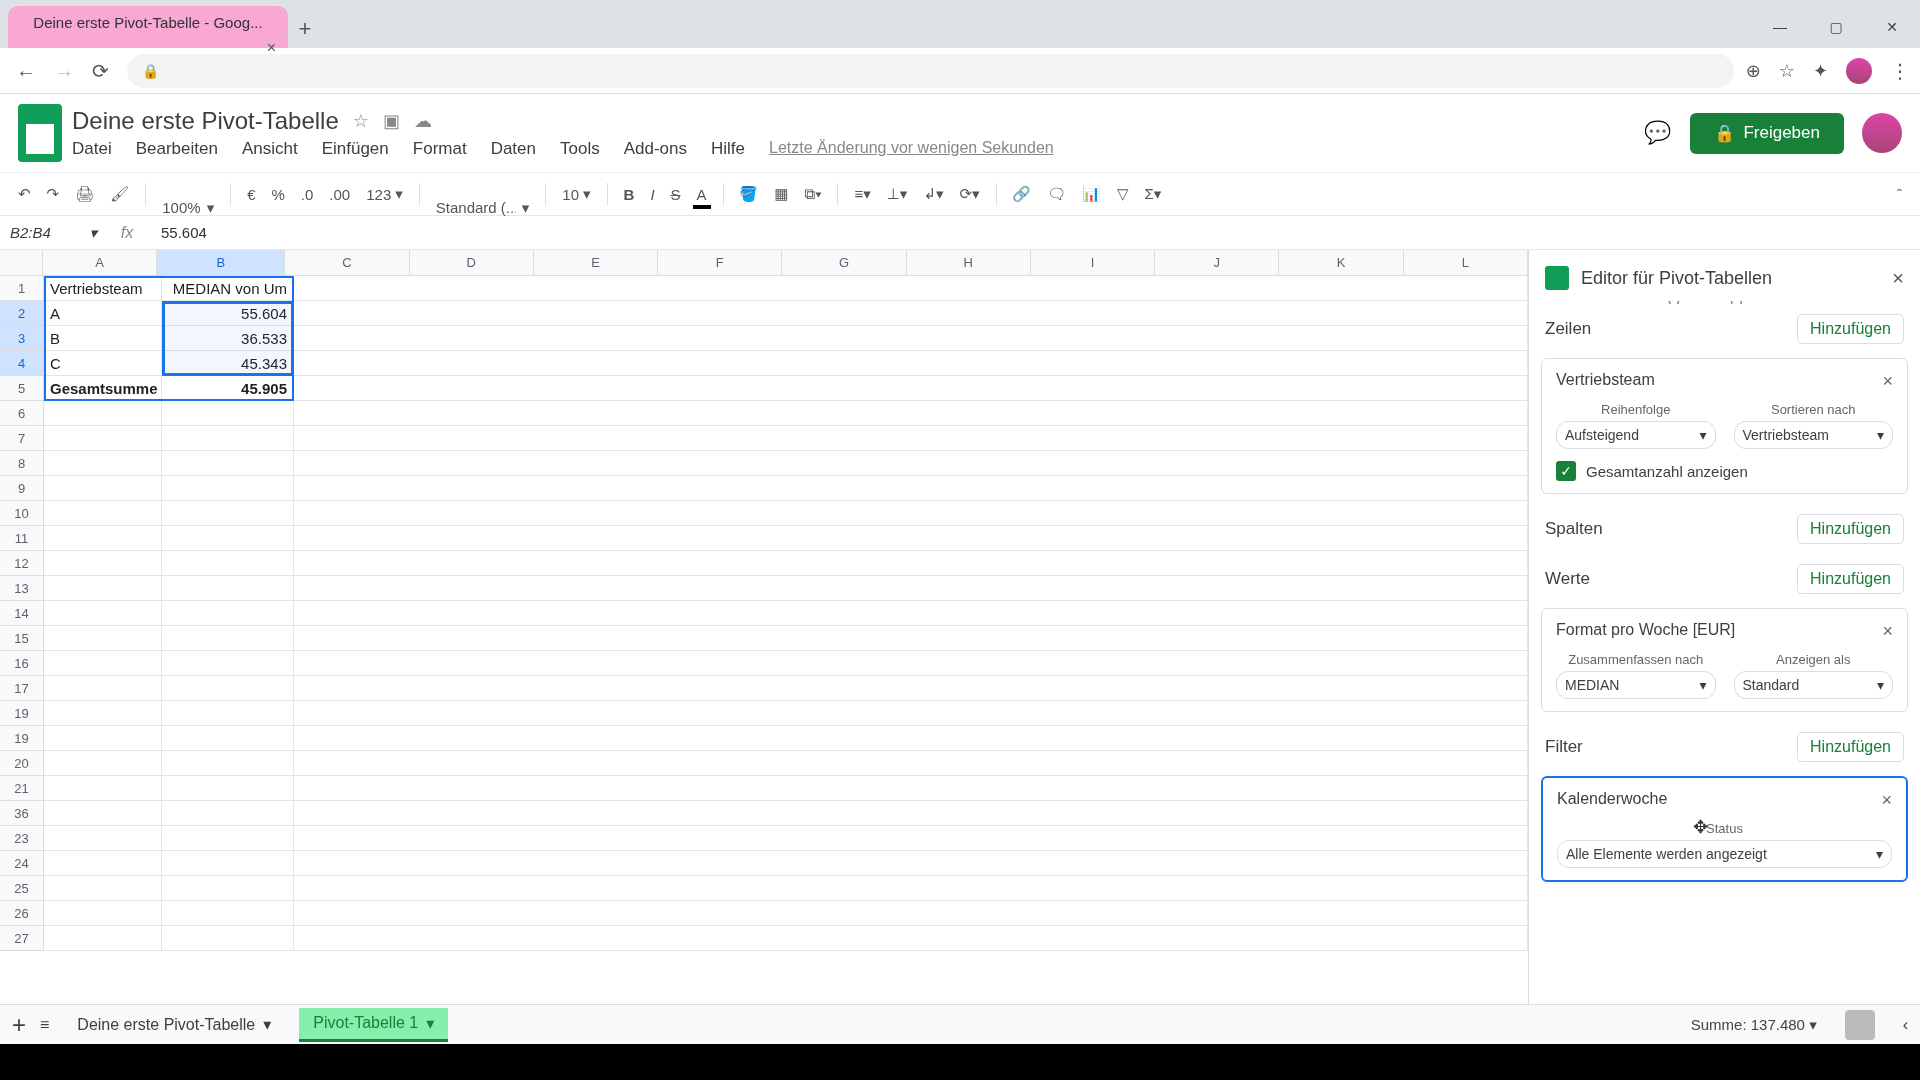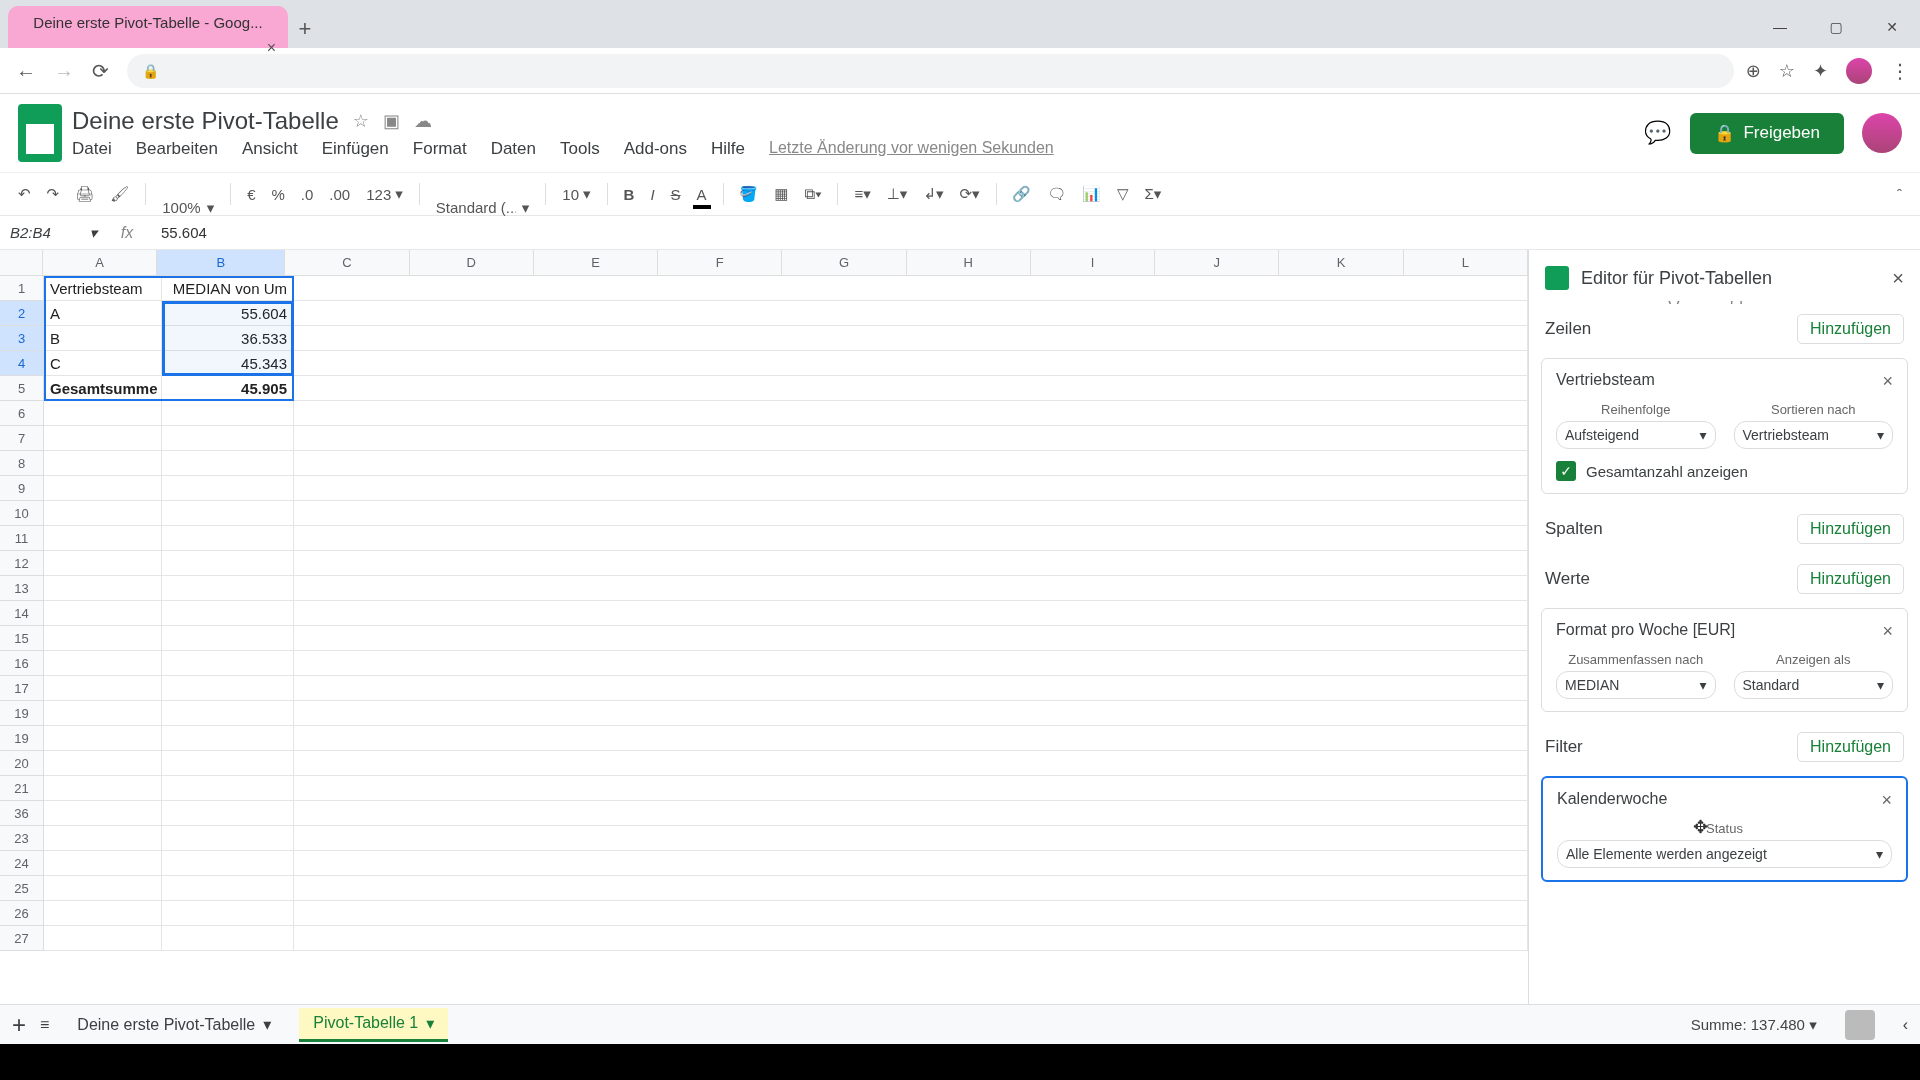--- a/index.html
+++ b/index.html
@@ -87,21 +87,21 @@
 .card-row { display:flex; gap:18px; margin-top:10px; }
 .card-col { flex:1; }
 .card-lbl { font-size:13px; color:#666; }
 .card-sel { margin-top:4px; border:1px solid #dadce0; border-radius:12px; padding:5px 8px; font-size:14px; display:flex; justify-content:space-between; align-items:center; color:#3c4043; background:#fff; }
 .chk-row { display:flex; align-items:center; gap:10px; margin-top:12px; font-size:15px; color:#3c4043; }
 .chk { width:20px; height:20px; background:#188038; border-radius:3px; display:flex; align-items:center; justify-content:center; color:#fff; font-size:14px; }
 
 
 .sheet-tabs { height:40px; border-top:1px solid #ddd; display:flex; align-items:center; padding:0 12px; gap:14px; font-size:16px; color:#3c4043; background:#f8f9fa; }
 .sheet-tab { padding:6px 14px; display:flex; gap:8px; align-items:center; }
-.sheet-tab.active { background:#fef9c3; color:#188038; border-bottom:3px solid #188038; font-weight:500; }
+.sheet-tab.active { background:#86efac; color:#188038; border-bottom:3px solid #188038; font-weight:500; }
 .sheet-tabs .spacer { flex:1; }
 .sum-box { font-size:15px; color:#444; }
 .explore-btn { width:30px; height:30px; background:#bbb; border-radius:4px; margin-left:14px; }
 
 
 .cursor-move { position:absolute; font-size:18px; color:#333; pointer-events:none; }
 </style>
 </head>
 <body>
 

